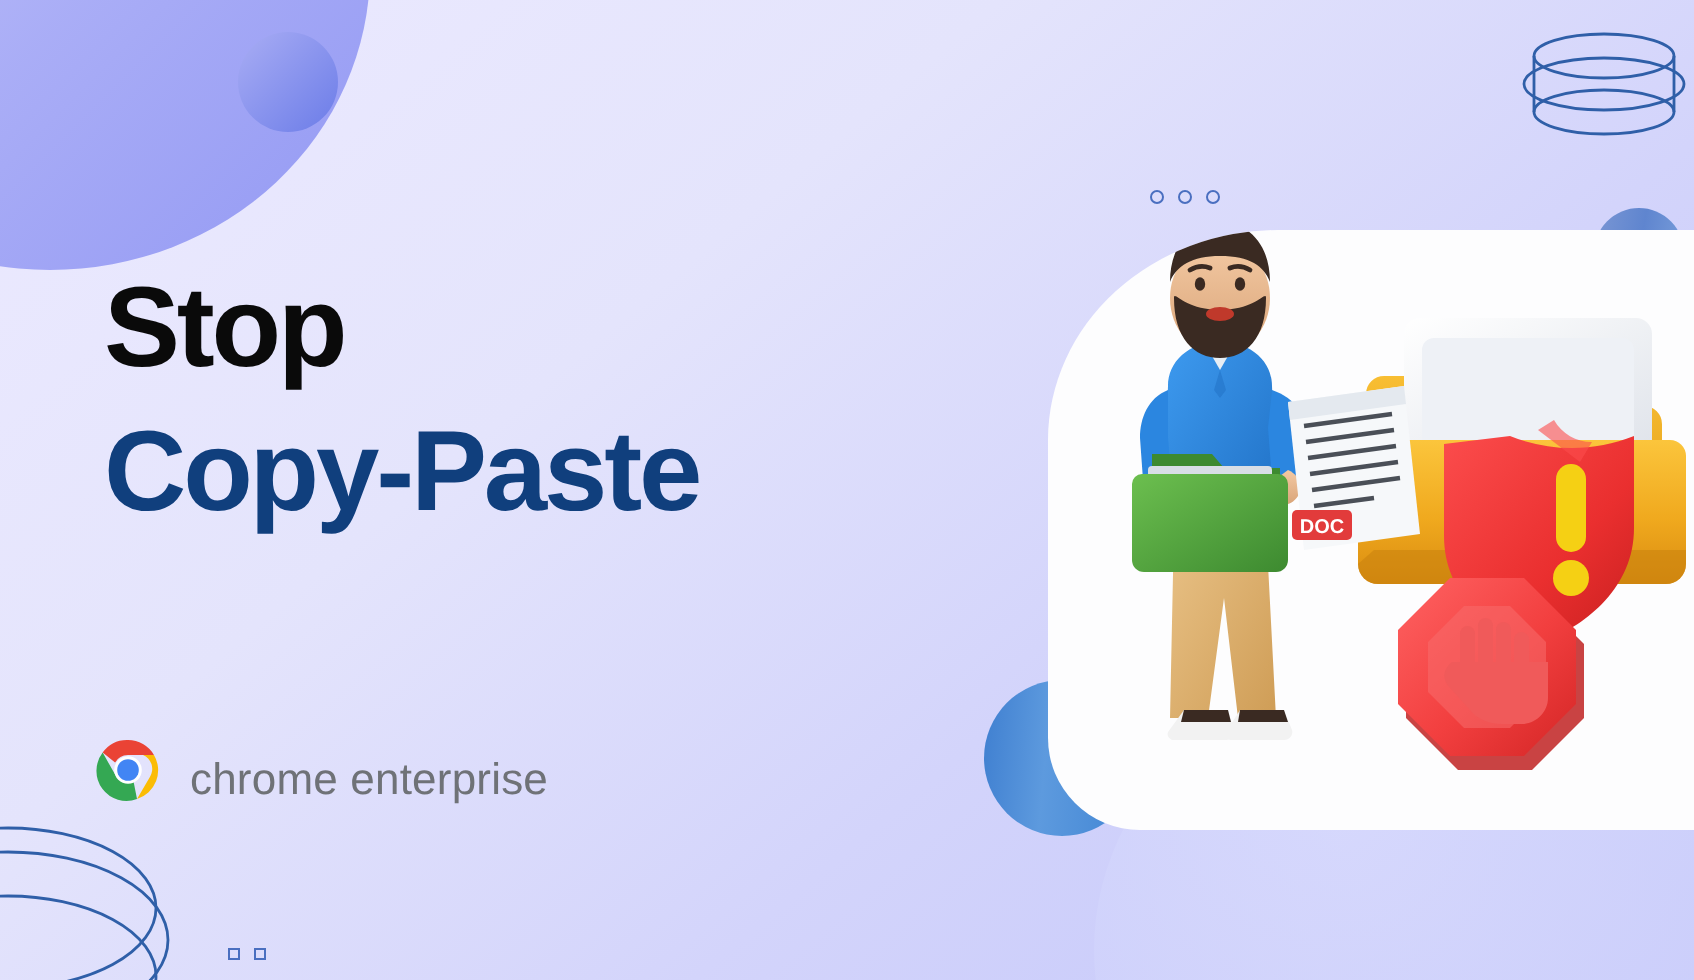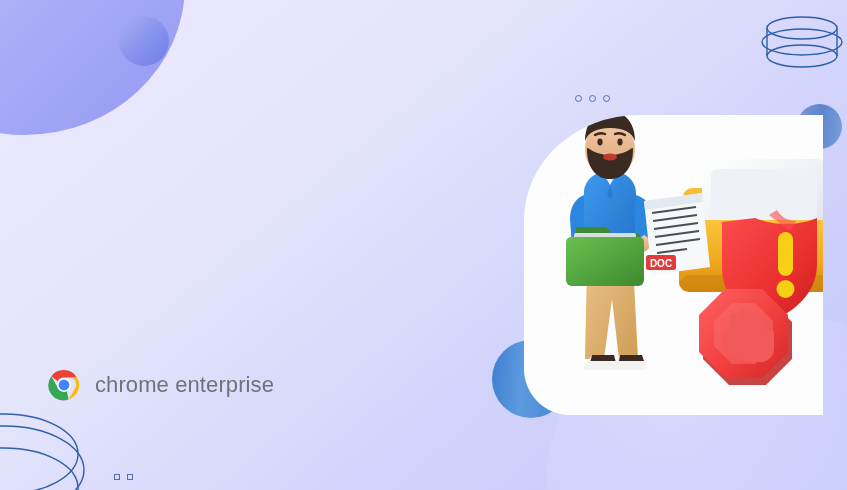--- a/index.html
+++ b/index.html
@@ -80,33 +80,33 @@
     line-height:72px;
     letter-spacing:-1.6px;
     white-space:nowrap;
   }
   #hl-1 { color:#0a0a0a; }
   #hl-2, #hl-3 { color:#103f7d; }
 
   
   #logo-lockup {
     position:absolute; left:46px; top:367px;
-    display:flex; align-items:center; gap:13px;
+    display:flex; align-items:flex-end; gap:13px;
     z-index:6;
   }
   #chrome-logo { width:36px; height:36px; display:block; }
   #logo-text {
     font-size:22px; color:#6f7277; letter-spacing:.1px;
   }
 
   
   #illustration-card {
     position:absolute;
     left:524px; top:115px;
-    width:299px; height:300px;
+    width:323px; height:300px;
     background:#fdfdfe;
     border-top-left-radius:115px 105px;
     border-bottom-left-radius:46px;
     z-index:4;
     overflow:hidden;
   }
   #illustration-svg { position:absolute; left:0; top:0; width:323px; height:300px; }
 </style>
 </head>
 <body>
@@ -276,20 +276,22 @@
         </g>
         <rect x="122" y="140" width="30" height="15" rx="2.5" fill="#e23b3b"></rect>
         <text x="137" y="151.5" font-family="'Liberation Sans', sans-serif" font-size="10" font-weight="700" fill="#ffffff" text-anchor="middle">DOC</text>
       </g>
     </svg>
   </div>
 
   <div class="deco" id="circle-card-bl"></div>
 
   <div id="headline">
+    <div class="hl-line" id="hl-1">Stop</div>
+    <div class="hl-line" id="hl-2">Copy-Paste</div>
   </div>
 
   <div id="logo-lockup">
     <svg id="chrome-logo" viewBox="0 0 48 48">
       <path d="M24 4 a20 20 0 0 1 17.3 10 H24 a10 10 0 0 0 -8.6 5 L7.1 12.4 A20 20 0 0 1 24 4 z" fill="#ea4335"></path>
       <path d="M41.3 14 A20 20 0 0 1 30 43.3 L38.6 28.6 A10 10 0 0 0 34 14 z" fill="#fbbc05"></path>
       <path d="M30 43.3 a20 20 0 0 1 -22.9 -30.9 l8.3 14.6 a10 10 0 0 0 12.3 4.7 z" fill="#34a853"></path>
       <circle cx="24" cy="24" r="9.2" fill="#ffffff"></circle>
       <circle cx="24" cy="24" r="7.2" fill="#4285f4"></circle>
     </svg>

